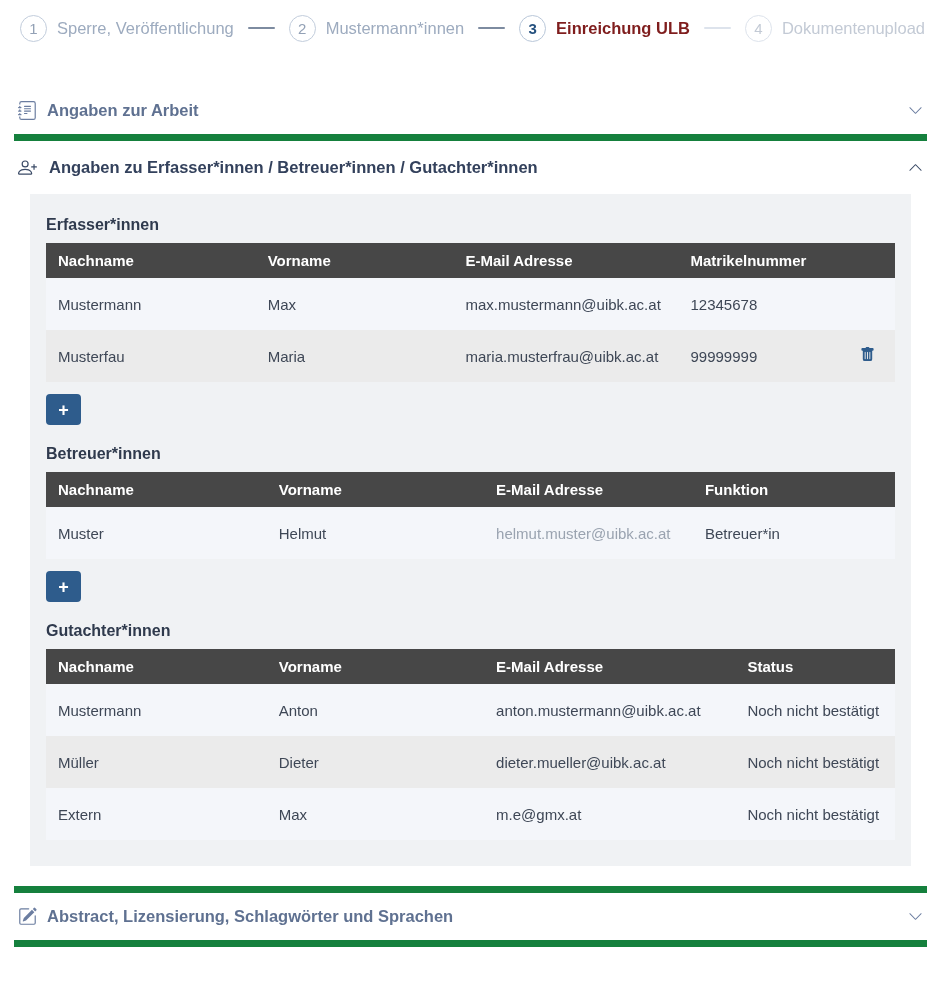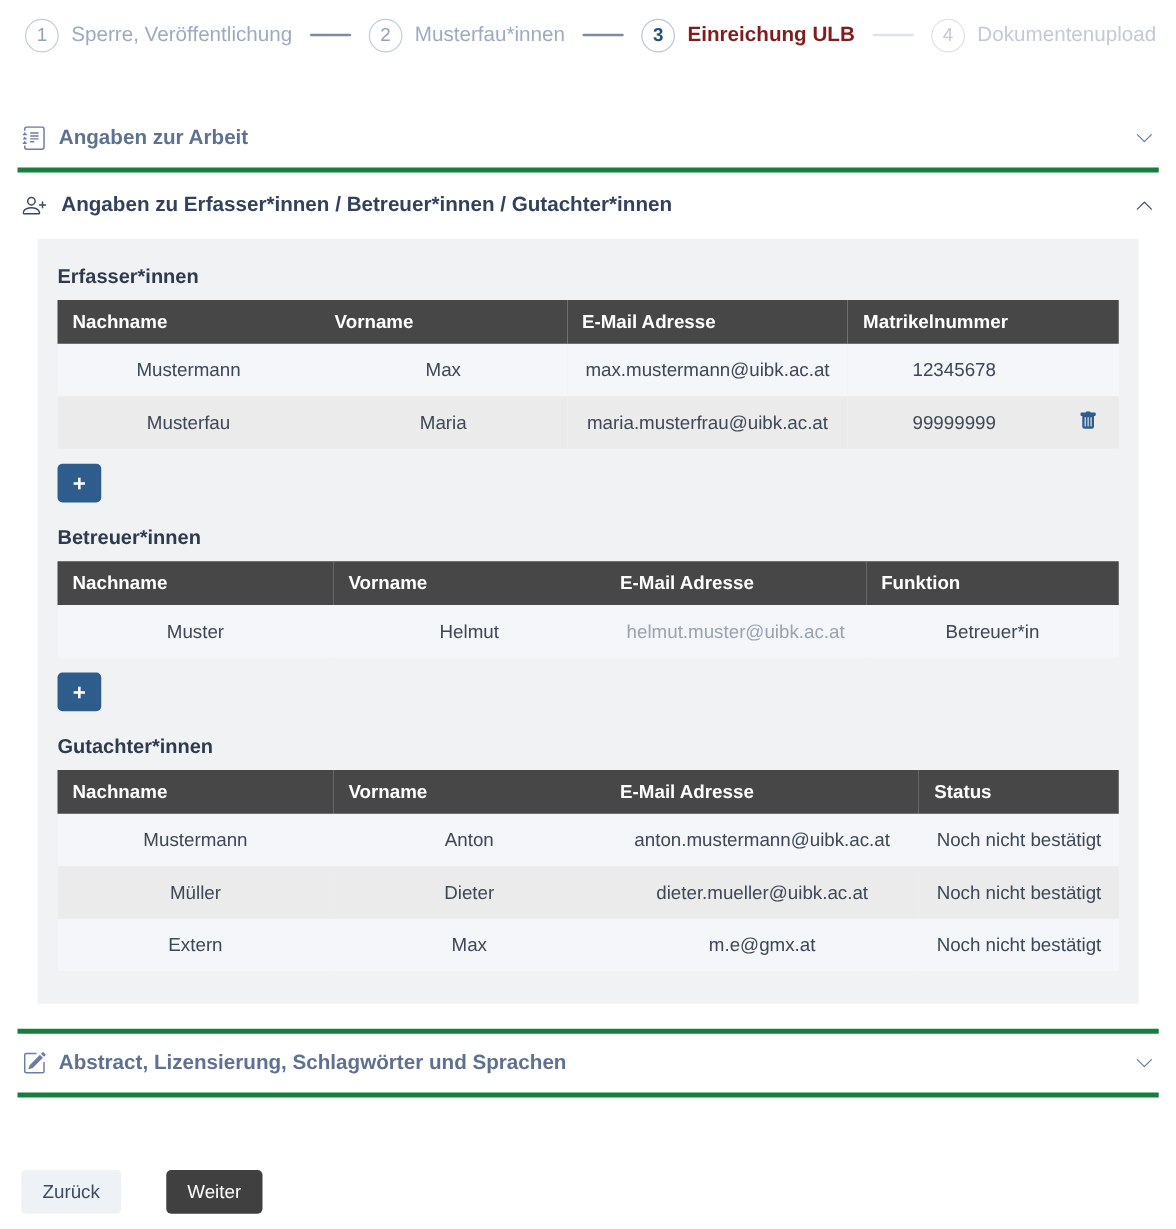--- a/index.html
+++ b/index.html
@@ -31,21 +31,21 @@
   .step.active .step-circle { color: #24507e; border-color: #b9c7d9; font-weight: 700; }
   .step.active .step-label  { color: #7f1d1d; font-weight: 700; }
   .step.upcoming .step-circle { color: #c3cad5; border-color: #dde3ec; }
   .step.upcoming .step-label  { color: #c3cad5; }
   .step-line { flex: 1 1 auto; height: 2px; margin: 0 14px; border-radius: 1px; }
   .step-line.dark  { background: #7d8ba0; }
   .step-line.light { background: #dde3ec; }
 
   
   .accordions { margin: 44px 14px 0 14px; }
-  .accordion { border-bottom: 4px solid #15803d; }
+  .accordion { border-bottom: 7px solid #15803d; }
   .acc-header {
     display: flex; align-items: center; gap: 10px;
     padding: 14px 4px; cursor: pointer;
   }
   .acc-header .acc-icon { width: 19px; height: 19px; flex: 0 0 auto; display:flex; }
   .acc-header .acc-icon svg { width: 100%; height: 100%; }
   .acc-title { font-size: 16.5px; font-weight: 700; }
   .acc-chevron { margin-left: auto; width: 15px; height: 15px; display: flex; }
   .acc-chevron svg { width: 100%; height: 100%; }
   .acc-muted .acc-title { color: #5f7191; }
@@ -60,21 +60,21 @@
     margin: 0 16px;
     background: #f0f2f4;
     padding: 22px 16px 26px 16px;
   }
   .tbl-title { font-size: 16px; font-weight: 700; color: #2f3a4d; margin-bottom: 9px; }
   table { width: 100%; border-collapse: collapse; table-layout: fixed; font-size: 15px; }
   thead th {
     background: #474747; color: #ffffff; font-weight: 700;
     text-align: left; padding: 8px 12px; height: 35px;
   }
-  tbody td { padding: 0 12px; height: 42px; color: #3e4756; overflow: hidden; text-align: center; }
+  tbody td { padding: 0 12px; height: 52px; color: #3e4756; overflow: hidden; }
   tr.row-a { background: #f4f6fa; }
   tr.row-b { background: #ebebeb; }
   td.faded { color: #9aa3b0; margin-top: 44px; }
   .trash-btn {
     background: none; border: none; cursor: pointer;
     width: 18px; height: 18px; display: inline-flex; padding: 0;
   }
   .trash-btn svg { width: 15px; height: 15px; fill: #2e5c8c; }
   .add-btn {
     margin: 12px 0 20px 0;
@@ -99,21 +99,21 @@
 <body>
 
 <div class="stepper">
   <div class="step done">
     <span class="step-circle">1</span>
     <span class="step-label">Sperre, Veröffentlichung</span>
   </div>
   <div class="step-line dark"></div>
   <div class="step done">
     <span class="step-circle">2</span>
-    <span class="step-label">Musterfau*innen</span>
+    <span class="step-label">Mustermann*innen</span>
   </div>
   <div class="step-line dark"></div>
   <div class="step active">
     <span class="step-circle">3</span>
     <span class="step-label">Einreichung ULB</span>
   </div>
   <div class="step-line light"></div>
   <div class="step upcoming">
     <span class="step-circle">4</span>
     <span class="step-label">Dokumentenupload</span>

